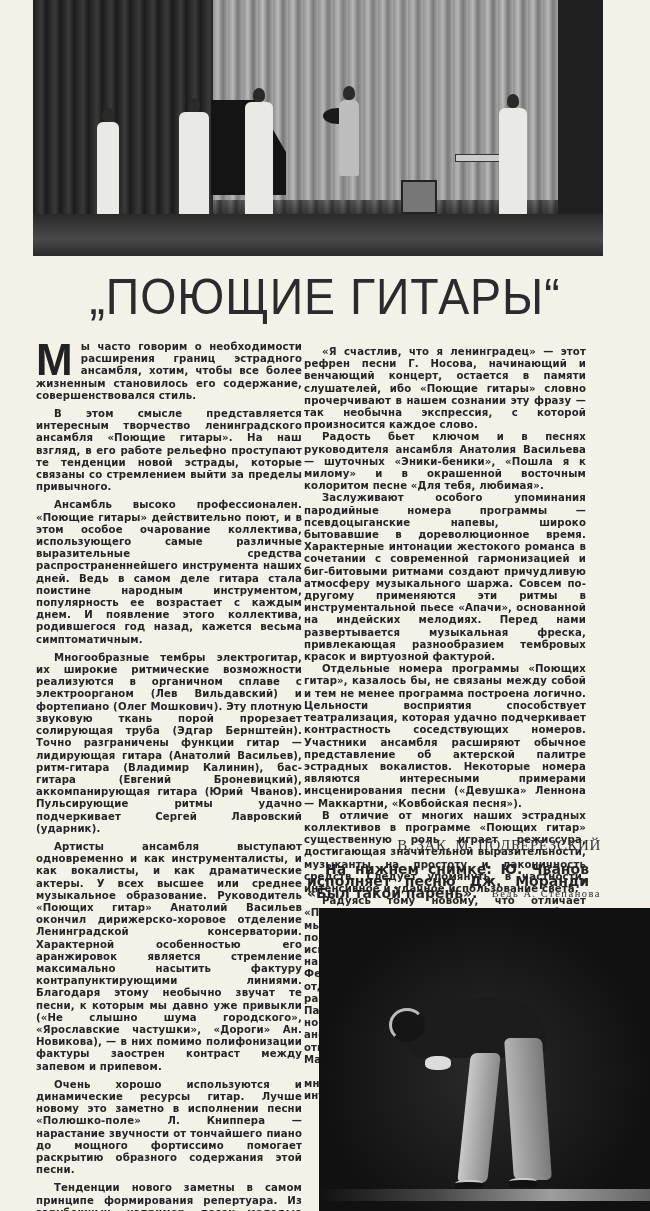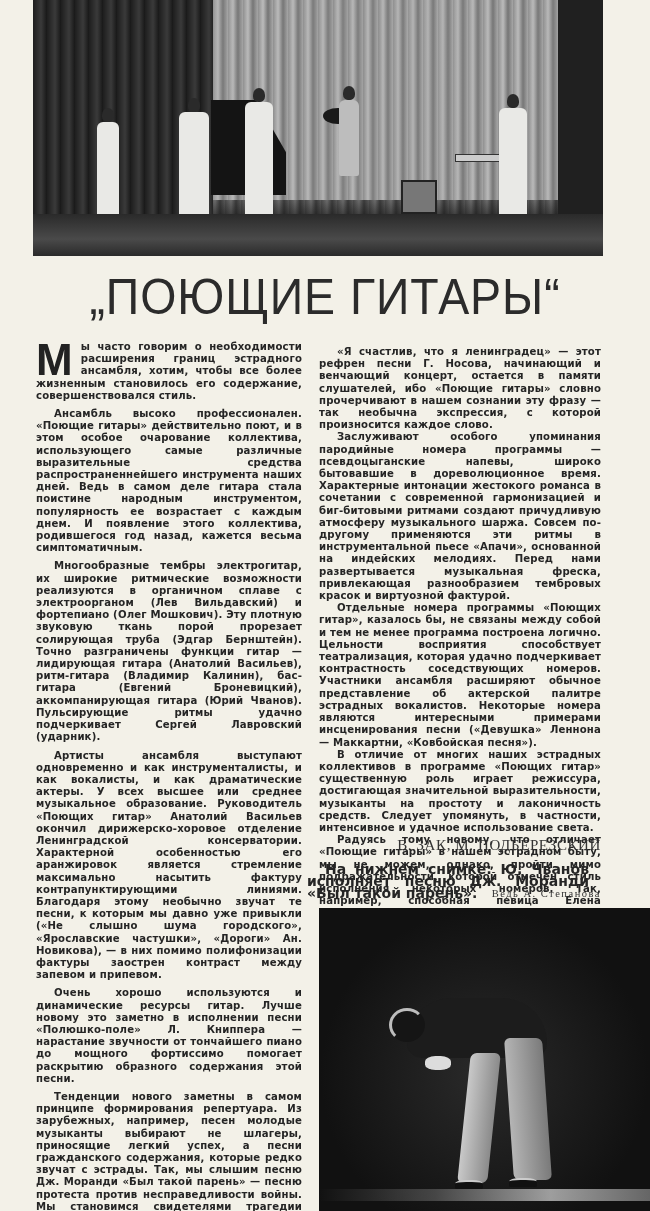--- a/index.html
+++ b/index.html
@@ -54,21 +54,21 @@
     font-family: "Liberation Sans", "DejaVu Sans", sans-serif;
     font-weight: 400; font-size: 50px; letter-spacing: 1px; color: #2b2b2b;
     transform: scaleX(0.93);
   }
 
   .col {
     position: absolute; font-size: 10.15px; line-height: 12.2px; text-align: justify;
     font-weight: 700; color: #252525; letter-spacing: 0.15px;
   }
   .col-left { left: 36px; top: 341px; width: 266px; }
-  .col-right { left: 319px; top: 346px; width: 282px; }
+  .col-right { left: 304px; top: 346px; width: 282px; }
   .col p { text-indent: 18px; margin-bottom: 6px; }
   .col p.tight { margin-bottom: 0; }
   .col p.first { text-indent: 0; }
   .dropcap {
     float: left; font-family: "Liberation Sans", sans-serif; font-weight: 700;
     font-size: 44px; line-height: 34px; margin: 2px 8px 0 0; color: #222;
   }
   .byline {
     position: absolute; left: 319px; top: 837px; width: 282px; text-align: right;
     font-family: "Liberation Serif", "DejaVu Serif", serif; font-size: 15px; letter-spacing: 0.6px; color: #333;
@@ -139,30 +139,32 @@
   <div class="figure" style="left:466px;top:108px;width:28px;height:112px;">
       <div class="head"></div>
     </div>
   <div class="stage-floor"></div>
 </div>
 
 <h1 class="headline">„ПОЮЩИЕ ГИТАРЫ“</h1>
 
 <div class="col col-left">
   <p class="first"><span class="dropcap">М</span><span>ы часто говорим о необходимости расширения границ эстрадного ансамбля, хотим, чтобы все более жизненным становилось его содержание, совершенствовался стиль.</span></p>
+  <p>В этом смысле представляется интересным творчество ленинградского ансамбля «Поющие гитары». На наш взгляд, в его работе рельефно проступают те тенденции новой эстрады, которые связаны со стремлением выйти за пределы привычного.</p>
   <p>Ансамбль высоко профессионален. «Поющие гитары» действительно поют, и в этом особое очарование коллектива, использующего самые различные выразительные средства распространеннейшего инструмента наших дней. Ведь в самом деле гитара стала поистине народным инструментом, популярность ее возрастает с каждым днем. И появление этого коллектива, родившегося год назад, кажется весьма симптоматичным.</p>
   <p>Многообразные тембры электрогитар, их широкие ритмические возможности реализуются в органичном сплаве с электроорганом (Лев Вильдавский) и фортепиано (Олег Мошкович). Эту плотную звуковую ткань порой прорезает солирующая труба (Эдгар Бернштейн). Точно разграничены функции гитар — лидирующая гитара (Анатолий Васильев), ритм-гитара (Владимир Калинин), бас-гитара (Евгений Броневицкий), аккомпанирующая гитара (Юрий Чванов). Пульсирующие ритмы удачно подчеркивает Сергей Лавровский (ударник).</p>
   <p>Артисты ансамбля выступают одновременно и как инструменталисты, и как вокалисты, и как драматические актеры. У всех высшее или среднее музыкальное образование. Руководитель «Поющих гитар» Анатолий Васильев окончил дирижерско-хоровое отделение Ленинградской консерватории. Характерной особенностью его аранжировок является стремление максимально насытить фактуру контрапунктирующими линиями. Благодаря этому необычно звучат те песни, к которым мы давно уже привыкли («Не слышно шума городского», «Ярославские частушки», «Дороги» Ан. Новикова), — в них помимо полифонизации фактуры заострен контраст между запевом и припевом.</p>
   <p>Очень хорошо используются и динамические ресурсы гитар. Лучше новому это заметно в исполнении песни «Полюшко-поле» Л. Книппера — нарастание звучности от тончайшего пиано до мощного фортиссимо помогает раскрытию образного содержания этой песни.</p>
   <p>Тенденции нового заметны в самом принципе формирования репертуара. Из зарубежных, например, песен молодые музыканты выбирают не шлагеры, приносящие легкий успех, а песни гражданского содержания, которые редко звучат с эстрады. Так, мы слышим песню Дж. Моранди «Был такой парень» — песню протеста против несправедливости войны. Мы становимся свидетелями трагедии молодого американца, умирающего во Вьетнаме, на чужой земле, которую хотел завоевать. Песня словно предупреждает: «Люди, не дайте обмануть себя, не дайте вовлечь себя в грязную войну!» А в песне Дж. Марьяновича молоденькая девушка проникновенно и доверительно рассказывает нам о своем отце, который не вернулся с войны. Она знакома с ним лишь по фотографиям. Все отдала бы она за то, чтобы хоть раз увидеть отца живым...</p>
 
 </div>
 
 <div class="col col-right">
   <p class="tight">«Я счастлив, что я ленинградец» — этот рефрен песни Г. Носова, начинающий и венчающий концерт, остается в памяти слушателей, ибо «Поющие гитары» словно прочерчивают в нашем сознании эту фразу — так необычна экспрессия, с которой произносится каждое слово.</p>
+  <p class="tight">Радость бьет ключом и в песнях руководителя ансамбля Анатолия Васильева — шуточных «Эники-беники», «Пошла я к милому» и в окрашенной восточным колоритом песне «Для тебя, любимая».</p>
   <p class="tight">Заслуживают особого упоминания пародийные номера программы — псевдоцыганские напевы, широко бытовавшие в дореволюционное время. Характерные интонации жестокого романса в сочетании с современной гармонизацией и биг-битовыми ритмами создают причудливую атмосферу музыкального шаржа. Совсем по-другому применяются эти ритмы в инструментальной пьесе «Апачи», основанной на индейских мелодиях. Перед нами развертывается музыкальная фреска, привлекающая разнообразием тембровых красок и виртуозной фактурой.</p>
   <p class="tight">Отдельные номера программы «Поющих гитар», казалось бы, не связаны между собой и тем не менее программа построена логично. Цельности восприятия способствует театрализация, которая удачно подчеркивает контрастность соседствующих номеров. Участники ансамбля расширяют обычное представление об актерской палитре эстрадных вокалистов. Некоторые номера являются интересными примерами инсценирования песни («Девушка» Леннона — Маккартни, «Ковбойская песня»).</p>
   <p class="tight">В отличие от многих наших эстрадных коллективов в программе «Поющих гитар» существенную роль играет режиссура, достигающая значительной выразительности, музыканты на простоту и лаконичность средств. Следует упомянуть, в частности, интенсивное и удачное использование света.</p>
   <p class="tight">Радуясь тому новому, что отличает «Поющие гитары» в нашем эстрадном быту, мы не можем, однако, пройти мимо подражательности, которой отмечен стиль исполнения некоторых номеров. Так, например, способная певица Елена Федорова, выразительно спевшая в первом отделении песню об отце, затем фактически растворилась в творческой манере Риты Павоне. Можно указать и на то, что не все номера программы соответствуют духу ансамбля, специфике его звучания. Это относится, в частности, к песне Марино Марини «Ну, что».</p>
   <p class="tight">Первые шаги ансамбля — многообещающи. Пожелаем ему новых интересных поисков и решений.</p>
 </div>
 
 <div class="byline">В. ЗАК, М. ПОДБЕРЕЗСКИЙ</div>
 <div class="caption">На нижнем снимке: Ю. Чванов исполняет песню Дж. Моранди «Был такой парень».</div>
 <div class="credit">Ведь А. Степанова</div>

